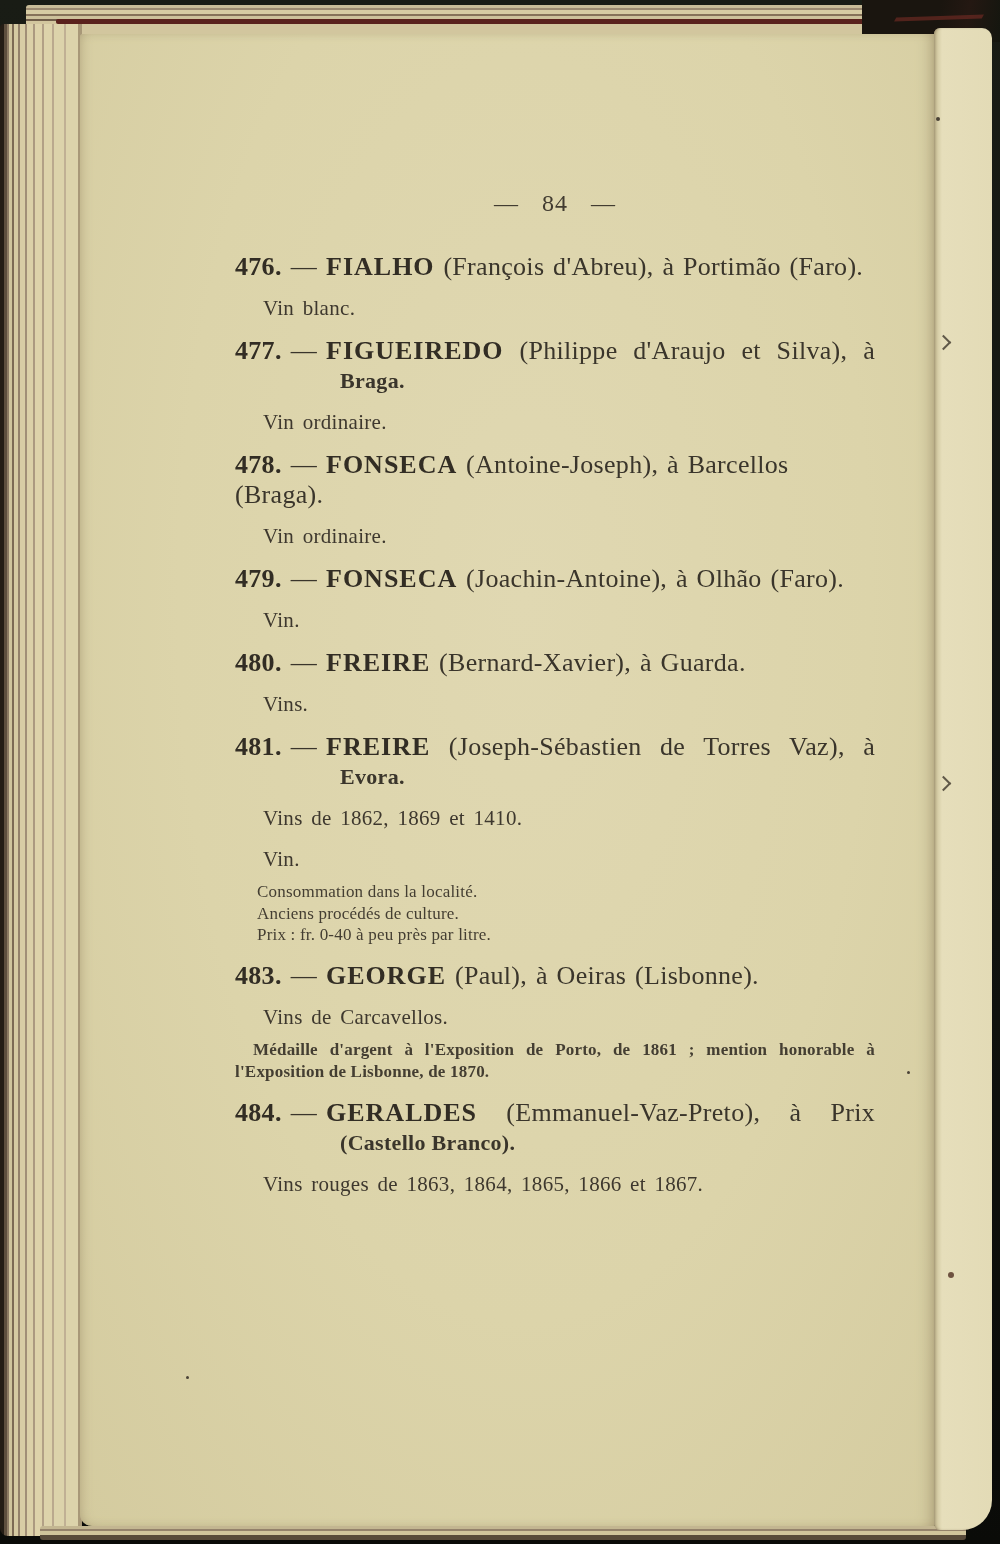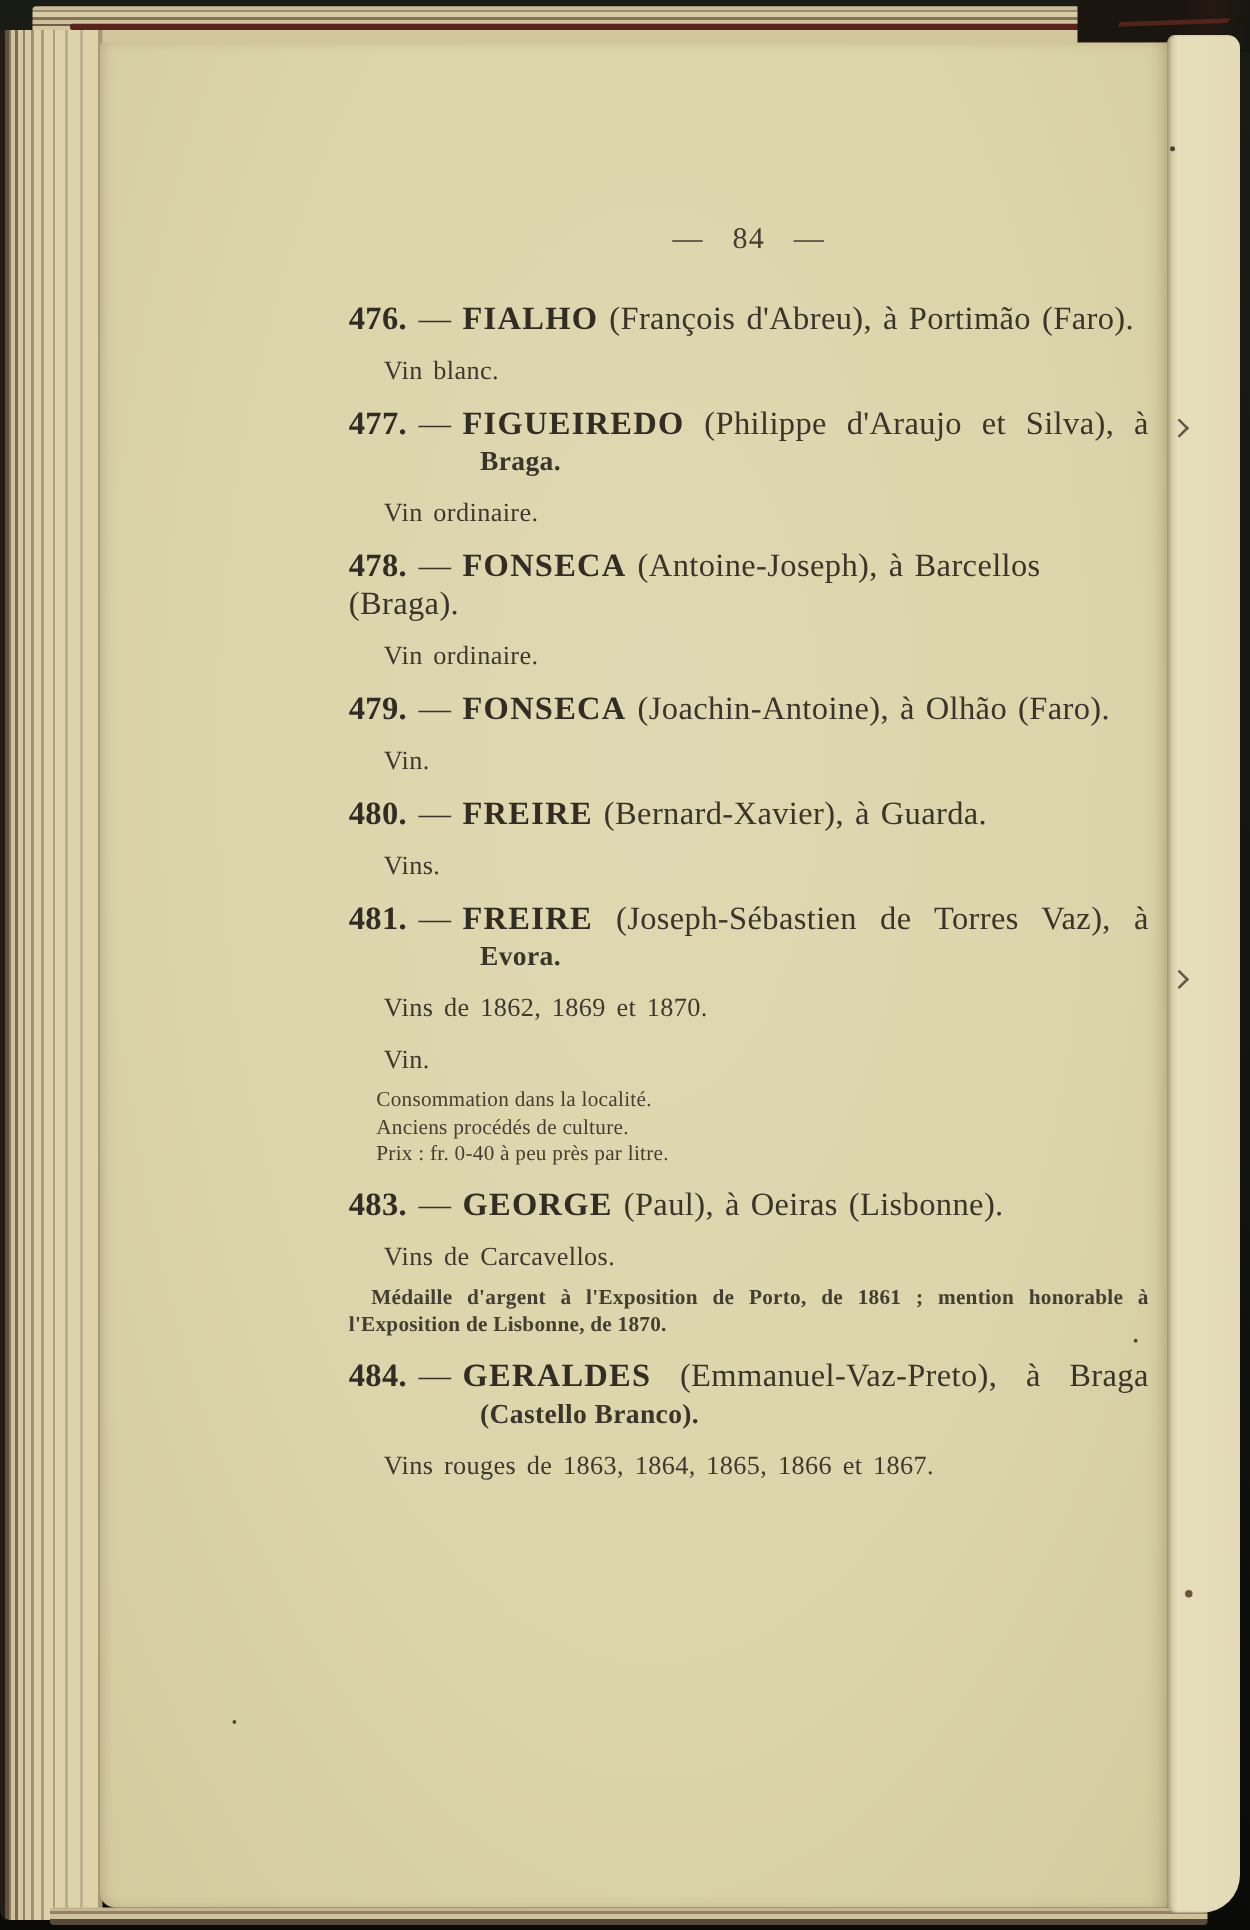--- a/index.html
+++ b/index.html
@@ -46,21 +46,21 @@
   .bottom-edges{
     position:absolute; left:40px; right:34px; bottom:4px; height:14px; border-radius:3px;
     background:repeating-linear-gradient(180deg,#c3b691 0 3px,#93816a 3px 5px,#cfc39b 5px 9px,#584a3a 9px 14px);
   }
   
   .speck{ position:absolute; border-radius:50%; background:#4a4236; }
   .chevron{ position:absolute; width:9px; height:9px;
     border-right:2px solid #4a4236; border-bottom:2px solid #4a4236;
     transform:rotate(-45deg); opacity:.85; }
   
-  .content{ position:absolute; left:235px; top:176px; width:640px; color:#3a352b;margin-left:44px; }
+  .content{ position:absolute; left:235px; top:188px; width:640px; color:#3a352b; }
   .page-head{ text-align:center; font-size:24px; line-height:30px; letter-spacing:1px;
     word-spacing:16px; color:#423c31; }
   .entry{ margin-top:15px; }
   .entry.first{ margin-top:34px; }
   .entry-head{ margin:0; font-size:26px; line-height:30px; word-spacing:2px; letter-spacing:0.3px; }
   .entry-head.spread{ text-align:justify; text-align-last:justify; }
   .num,.nm{ font-weight:bold; color:#322d24; }
   .nm{ letter-spacing:1px; }
   .sep{ padding:0 9px; }
   .entry-cont{ margin:0 0 0 105px; font-size:22px; line-height:30px; letter-spacing:0.3px;font-weight:bold; }
@@ -140,21 +140,21 @@
       </p>
       <p class="product">Vins.</p>
     </section>
 
     <section class="entry">
       <p class="entry-head spread">
         <span class="num">481.</span><span class="sep">—</span><span class="nm">FREIRE</span>
         <span class="dt">(Joseph-Sébastien de Torres Vaz), à</span>
       </p>
       <p class="entry-cont">Evora.</p>
-      <p class="product">Vins de 1862, 1869 et 1870.</p>
+      <p class="product">Vins de 1862, 1869 et 1410.</p>
     </section>
 
     <section class="entry">
       <p class="product">Vin.</p>
       <div class="notes">
         <p class="note">Consommation dans la localité.</p>
         <p class="note">Anciens procédés de culture.</p>
         <p class="note">Prix : fr. 0-40 à peu près par litre.</p>
       </div>
     </section>
@@ -164,21 +164,21 @@
         <span class="num">483.</span><span class="sep">—</span><span class="nm">GEORGE</span>
         <span class="dt">(Paul), à Oeiras (Lisbonne).</span>
       </p>
       <p class="product">Vins de Carcavellos.</p>
       <p class="note-par">Médaille d'argent à l'Exposition de Porto, de 1861 ; mention honorable à l'Exposition de Lisbonne, de 1870.</p>
     </section>
 
     <section class="entry">
       <p class="entry-head spread">
         <span class="num">484.</span><span class="sep">—</span><span class="nm">GERALDES</span>
-        <span class="dt">(Emmanuel-Vaz-Preto), à Braga</span>
+        <span class="dt">(Emmanuel-Vaz-Preto), à Prix</span>
       </p>
       <p class="entry-cont">(Castello Branco).</p>
       <p class="product">Vins rouges de 1863, 1864, 1865, 1866 et 1867.</p>
     </section>
 
 
   </div>
 </div>
 
 </body></html>

